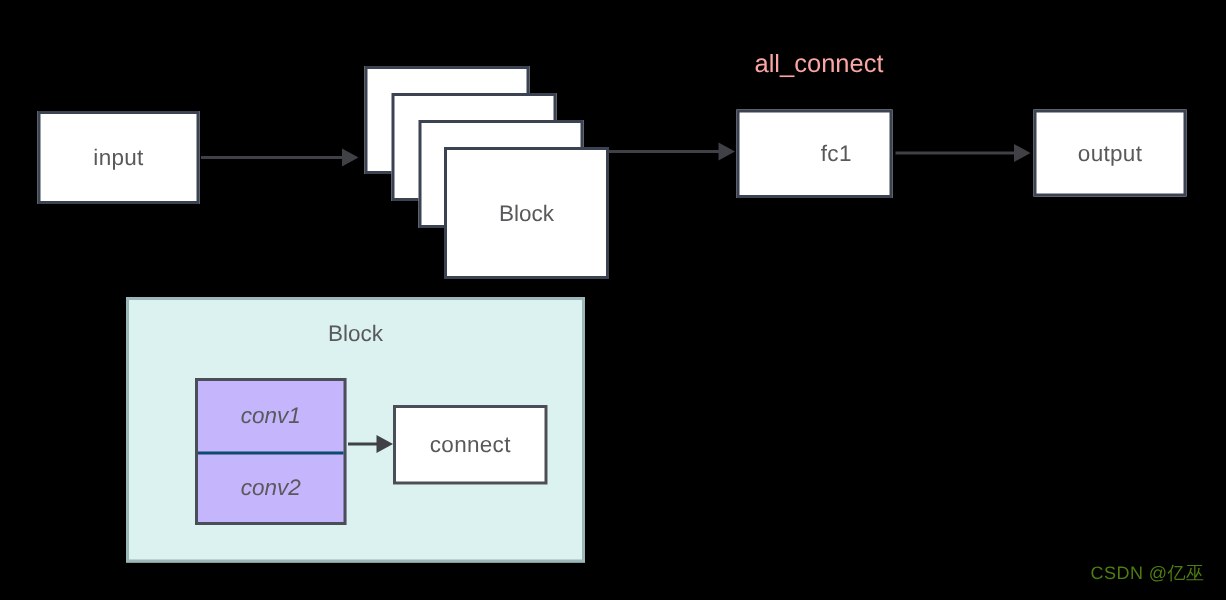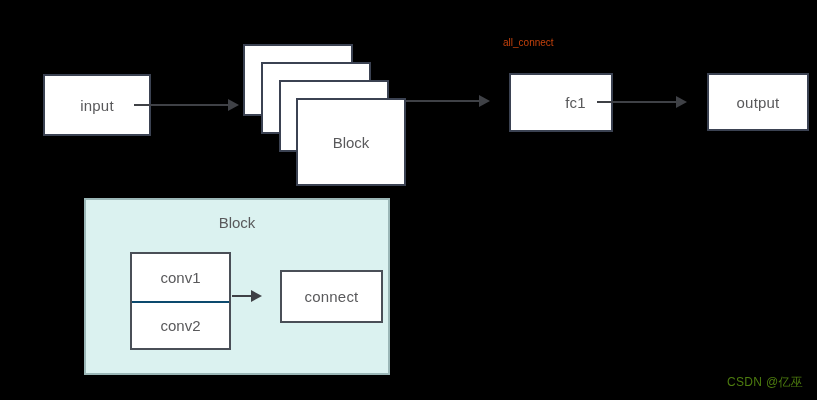--- a/index.html
+++ b/index.html
@@ -21,21 +21,20 @@
     position: absolute;
     box-sizing: border-box;
     background: #ffffff;
     border: 2px solid #3b4252;
     display: flex;
     align-items: center;
     justify-content: center;
     color: #59595b;
     font-size: 15px;
     letter-spacing: 0.2px;
-    margin-left: 18px;
   }
 
   
   #input-node   { left: 25px;  top: 74px;  width: 108px; height: 62px; }
   #fc1-node     { left: 491px; top: 73px;  width: 104px; height: 59px; padding-left: 29px; }
   #output-node  { left: 689px; top: 73px;  width: 102px; height: 58px; text-align: center; }
 
   
   .card {
     position: absolute;
@@ -75,22 +74,22 @@
   #arrow3-head { left: 676px; top: 96px; }
 
   #arrow4-line { left: 232px; top: 295px; width: 22px; }
   #arrow4-head { left: 251px; top: 290px; }
 
   
   #all-connect-label {
     position: absolute;
     left: 503px;
     top: 36px;
-    color: #c2410c;
-    font-size: 10px;
+    color: #fca5a5;
+    font-size: 17px;
     white-space: nowrap;
     overflow: hidden;
     height: 17px;
     line-height: 14px;
   }
 
   
   #block-panel {
     position: absolute;
     left: 84px;
@@ -113,23 +112,24 @@
 
   
   #conv-group {
     position: absolute;
     left: 130px;
     top: 252px;
     width: 101px;
     height: 98px;
     box-sizing: border-box;
     border: 2px solid #4a4f57;
-    background: #ffffff;
+    background: #c4b5fd;
     display: flex;
     flex-direction: column;
+    font-style: italic;
   }
   .conv-cell {
     flex: 1 1 50%;
     display: flex;
     align-items: center;
     justify-content: center;
     color: #59595b;
     font-size: 15px;
     box-sizing: border-box;
   }

